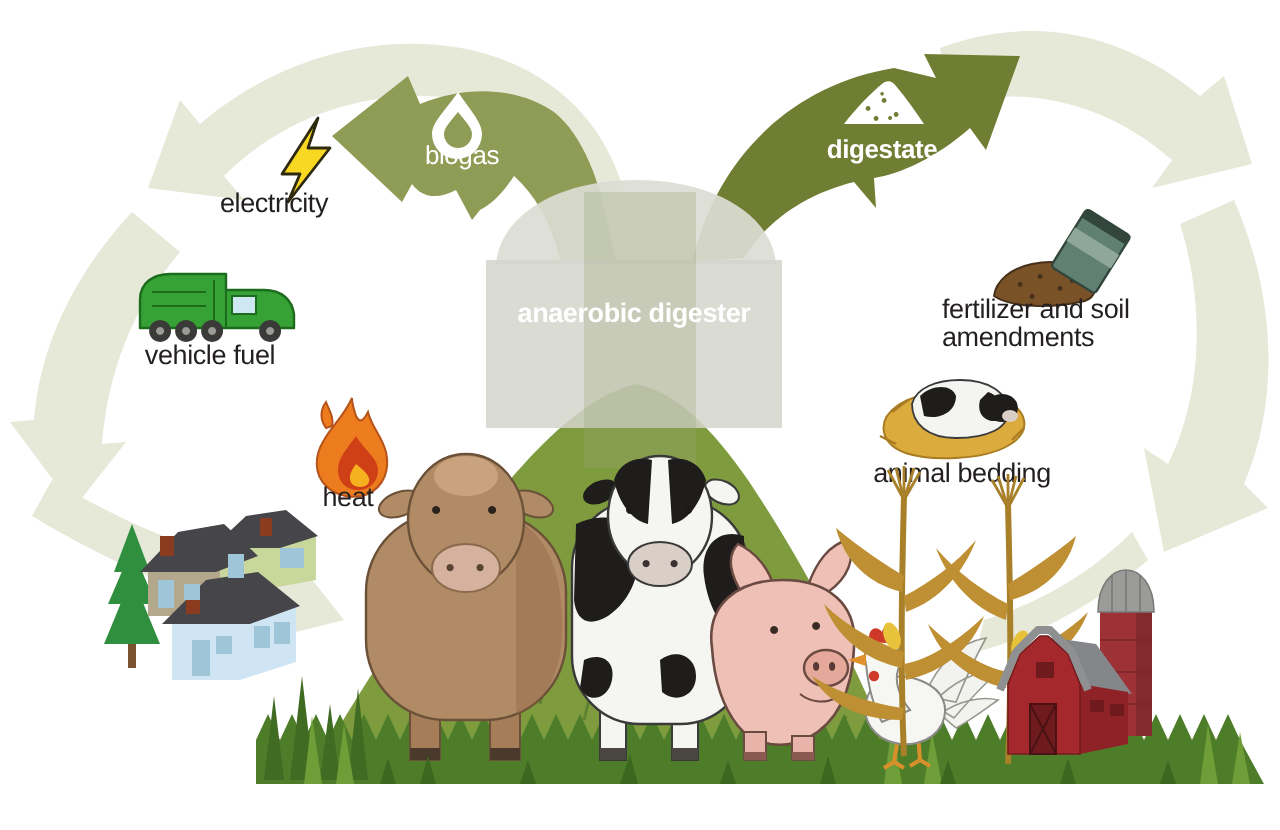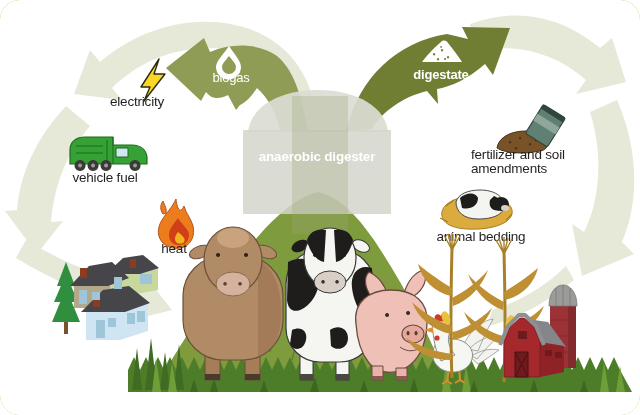--- a/index.html
+++ b/index.html
@@ -1,16 +1,16 @@
 <!DOCTYPE html>
 <html><head>
 <meta charset="utf-8">
 <style>
   html,body{margin:0;padding:0;background:#fff;}
-  .canvas{position:relative;width:640px;height:415px;background:#84cc16;overflow:hidden;border-radius:20px;}
+  .canvas{position:relative;width:640px;height:415px;background:#84cc16;overflow:hidden;}
   svg{position:absolute;left:0;top:0;}
   .lbl{font:400 13.5px "Liberation Sans",sans-serif;fill:#231f20;letter-spacing:-0.2px;}
   .lblw{font:400 13px "Liberation Sans",sans-serif;fill:#ffffff;letter-spacing:-0.2px;}
   .lblwb{font:700 13px "Liberation Sans",sans-serif;fill:#ffffff;letter-spacing:-0.2px;}
   .lblwd{font:700 13.5px "Liberation Sans",sans-serif;fill:#ffffff;letter-spacing:-0.2px;}
 </style>
 </head>
 <body>
 
 <div class="canvas">

